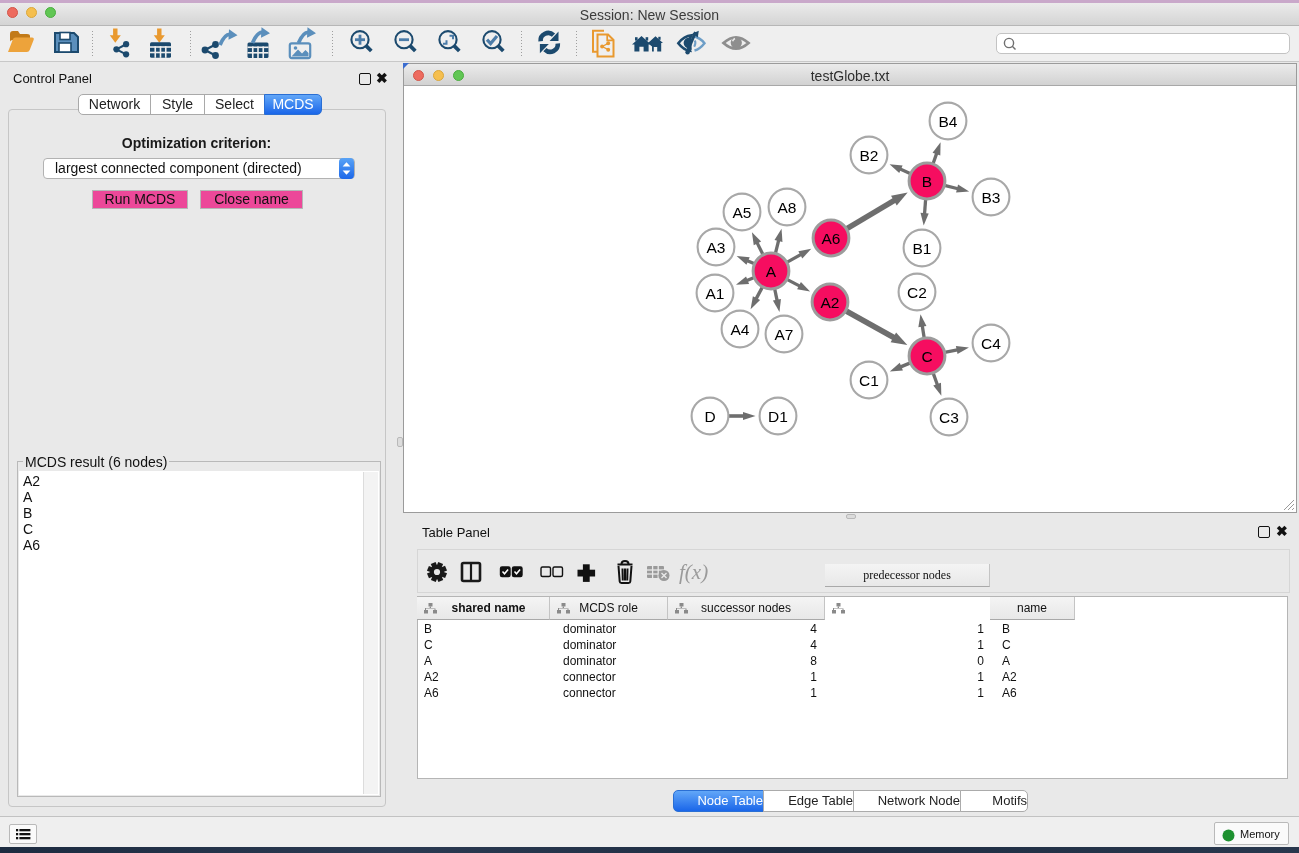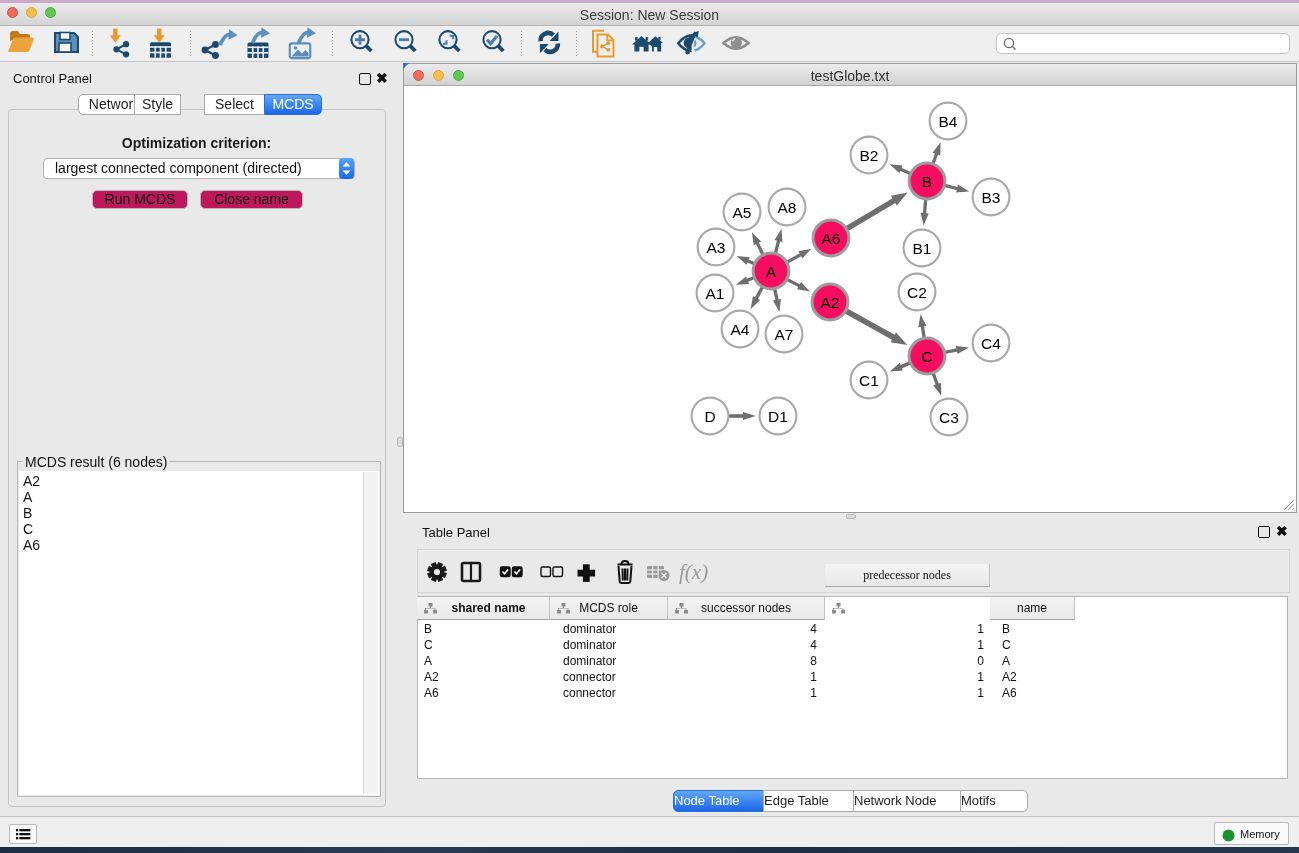--- a/index.html
+++ b/index.html
@@ -26,22 +26,22 @@
   .tabseg { position:absolute; top:0; height:21px; background:#fff; border:1px solid #a9a9a9;
     text-align:center; line-height:19px; }
   #cp-box { left:8px; top:109px; width:378px; height:698px; border:1px solid #c6c6c6;
     border-radius:4px; background:#e9e9e9; }
   #opt-label { left:0; top:135px; width:393px; text-align:center; font-size:14px; color:#1a1a1a;font-weight:bold; }
   #opt-select { left:43px; top:158px; width:312px; height:21px; background:#fff;
     border:1px solid #b2b2b2; border-radius:4px; font-size:14px; color:#111; line-height:19px;
     padding-left:11px; }
   #opt-stepper { left:339px; top:158px; width:15px; height:21px; border-radius:4px;
     background:linear-gradient(#59a3f6,#1c67e9); }
-  .btn { position:absolute; top:190px; height:19px; background:#be185d; border:1px solid #b6b6b6;
-    border-radius:5px; font-size:14px; color:#111; text-align:center; line-height:17px; }
+  .btn { position:absolute; top:190px; height:19px; background:#ec4899; border:1px solid #b6b6b6;
+    border-radius:0; font-size:14px; color:#111; text-align:center; line-height:17px; }
   #fieldset { left:17px; top:461px; width:364px; height:336px; border:1px solid #b9b9b9; }
   #fs-legend { left:23px; top:454px; background:#e9e9e9; font-size:14px; color:#111; padding:0 2px; }
   #fs-list { left:19px; top:471px; width:360px; height:324px; background:#fff; font-size:14px;
     color:#111; line-height:16px; padding:2px 0 0 4px; }
   #fs-scroll { left:363px; top:472px; width:15px; height:322px; background:#f3f3f3; border-left:1px solid #dcdcdc; }
 
   
   #netwin { left:403px; top:63px; width:894px; height:450px; background:#fff;
     border:1px solid #9b9b9b; }
   #net-titlebar { left:0; top:0; width:892px; height:22px;
@@ -57,21 +57,21 @@
     background:#e9e9e9; }
   #tp-table { left:417px; top:596px; width:871px; height:183px; background:#fff;
     border:1px solid #b5b5b5; }
   .th { position:absolute; top:0; height:23px; background:linear-gradient(#f4f4f4,#e8e8e8);
     border-right:1px solid #c4c4c4; border-bottom:1px solid #a9a9a9; font-size:12px; color:#111;
     text-align:center; line-height:23px; }
   .td { position:absolute; font-size:12px; color:#111; height:16px; line-height:16px; }
 
   
   .btab { position:absolute; top:790px; height:22px; background:#fff; border:1px solid #ababab;
-    font-size:13px; color:#222; text-align:left; line-height:20px; }
+    font-size:13px; color:#222; text-align:right; line-height:20px; }
 
   
   #statusbar { left:0; top:816px; width:1299px; height:31px; background:#efefef;
     border-top:1px solid #c2c2c2; }
   #stat-left { left:9px; top:824px; width:28px; height:20px; background:#fafafa;
     border:1px solid #b9b9b9; border-radius:2px; }
   #memory { left:1214px; top:822px; width:75px; height:23px; background:#fafafa;
     border:1px solid #b9b9b9; border-radius:2px; font-size:11px; color:#111; }
   #bottomstrip { left:0; top:847px; width:1299px; height:6px;
     background:linear-gradient(90deg,#1c2b40,#2b3a52 30%,#1e2d42 60%,#28374d); }
@@ -231,21 +231,21 @@
       </g>
     </svg>
   </div>
 
   <div id="cp-title" class="abs">Control Panel</div>
   <div class="abs" style="left:359px; top:73px; width:12px; height:12px; border:1.6px solid #111; border-radius:2px;"></div>
   <div class="abs" style="left:376px; top:70px; font-size:14px; font-weight:bold; color:#111;">✖</div>
   <div id="cp-box" class="abs"></div>
   <div id="cp-tabs" class="abs">
     <div class="tabseg" style="left:0px; width:73px; border-radius:5px 0 0 5px;">Network</div>
-    <div class="tabseg" style="left:56px; width:47px;">Style</div>
+    <div class="tabseg" style="left:72px; width:55px;">Style</div>
     <div class="tabseg" style="left:126px; width:61px;">Select</div>
     <div class="tabseg" style="left:186px; width:58px; border-radius:0 5px 5px 0;
       background:linear-gradient(#62a7f8,#1a66e9); color:#fff; border-color:#2a6fd4;">MCDS</div>
   </div>
   <div id="opt-label" class="abs">Optimization criterion:</div>
   <div id="opt-select" class="abs">largest connected component (directed)</div>
   <div id="opt-stepper" class="abs">
     <svg width="15" height="21">
       <path d="M3.6 8.6 L7.5 4.2 L11.4 8.6 Z" fill="#fff"></path>
       <path d="M3.6 12.4 L7.5 16.8 L11.4 12.4 Z" fill="#fff"></path>

